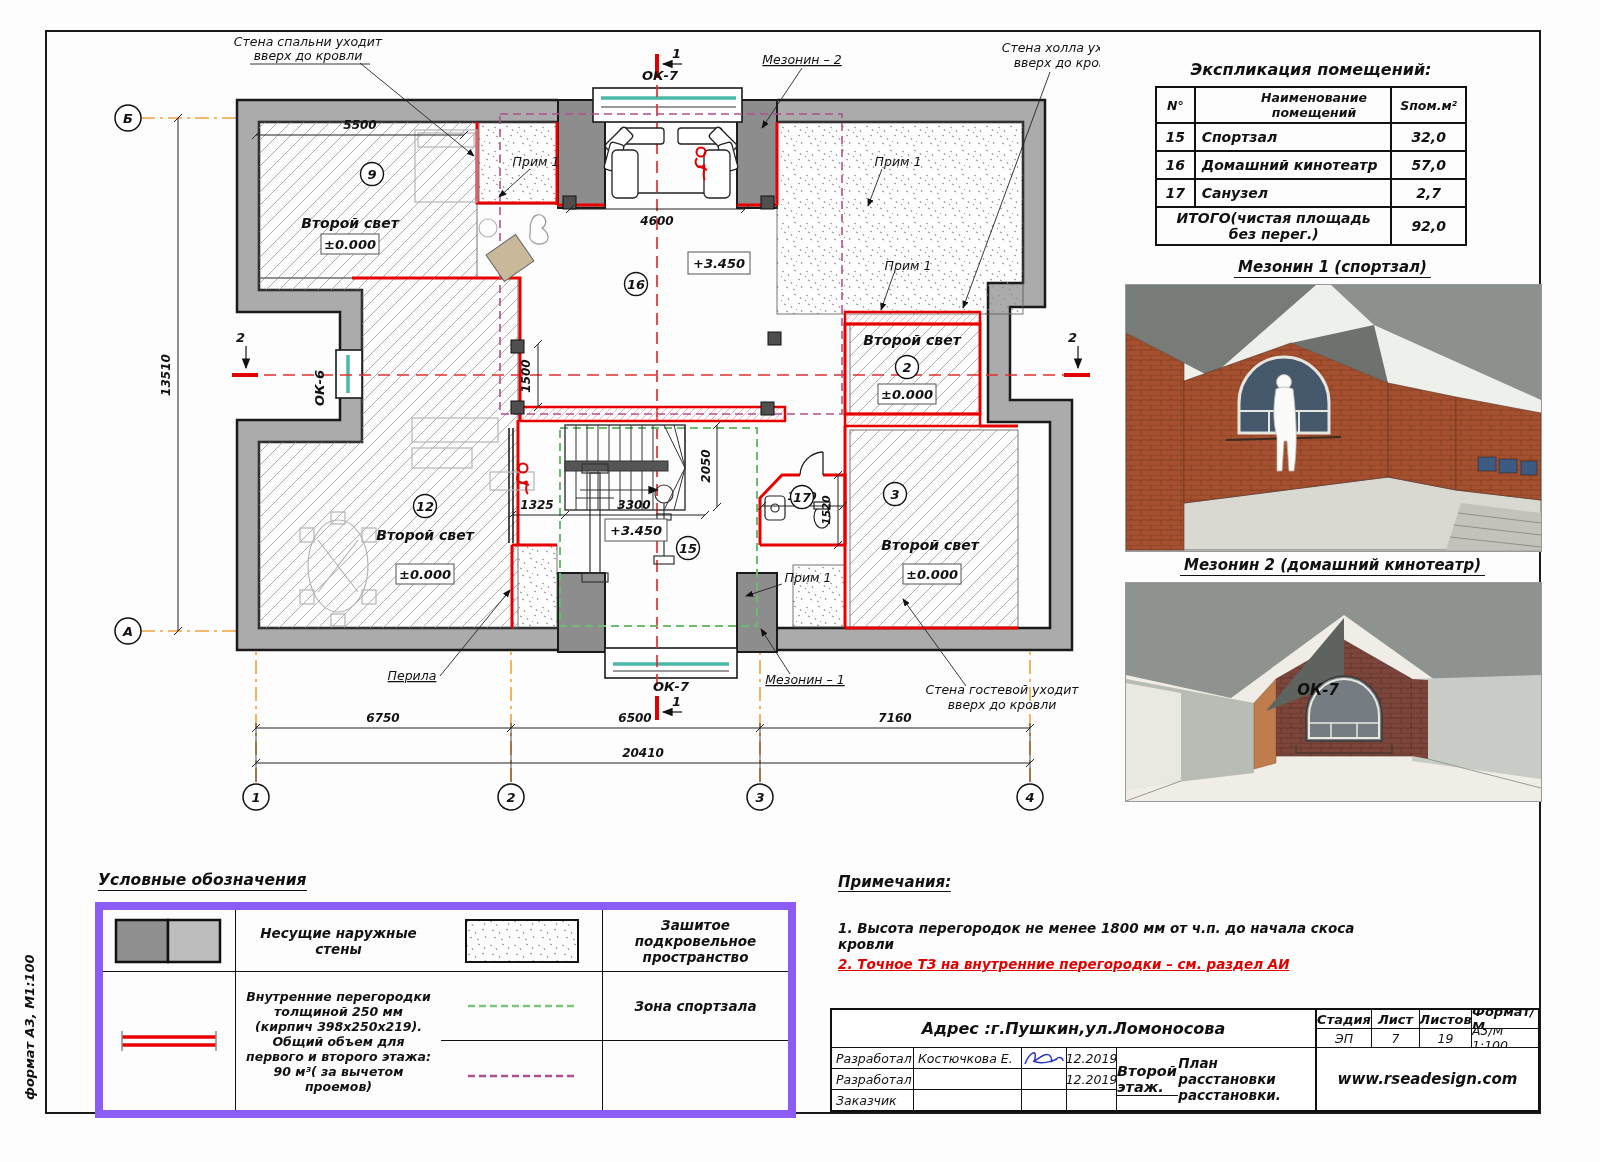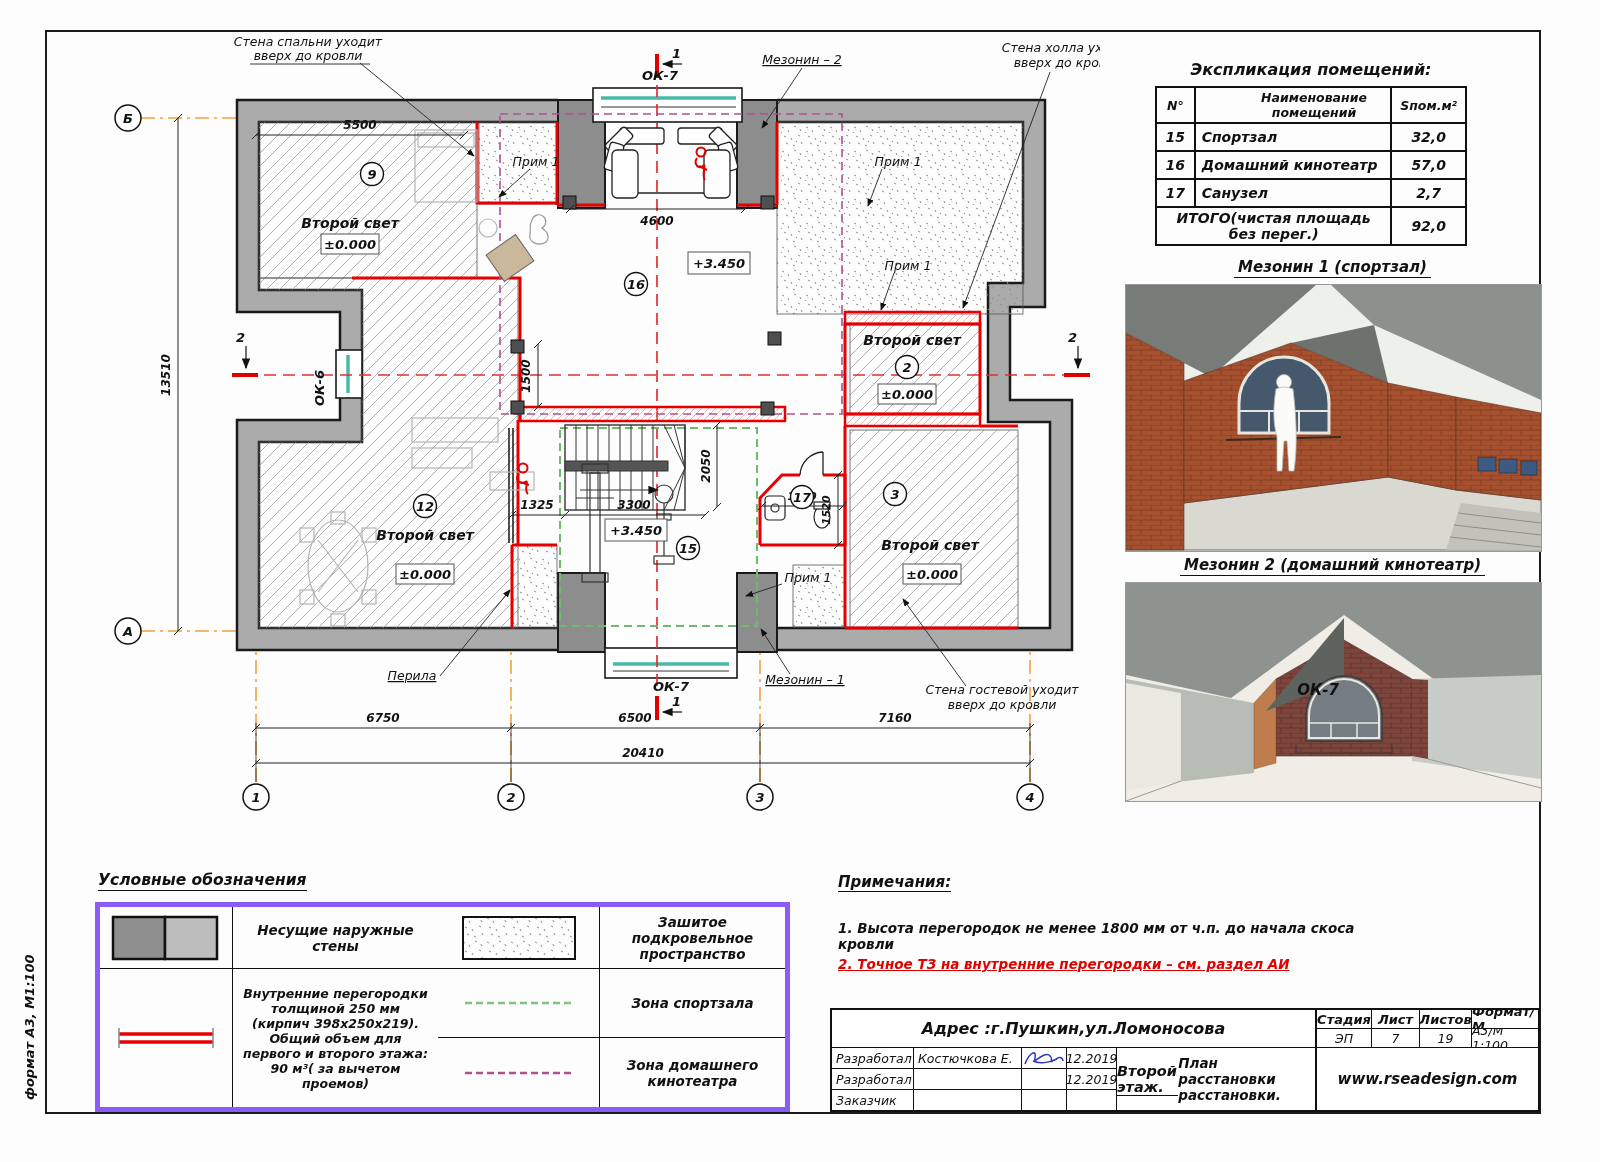--- a/index.html
+++ b/index.html
@@ -23,21 +23,21 @@
            padding:2px 6px;height:22px;}
   .expl .hd{font:italic bold 12.5px "DejaVu Sans",sans-serif;text-align:center;}
   .num{text-align:center;}
   
   .rtitle{font:italic bold 15px "DejaVu Sans",sans-serif;text-align:center;}
   .rtitle span{border-bottom:1.5px solid #111;padding:0 4px 1px;}
   .rbox{border:1px solid #999;}
   
   .leg-title{font:italic bold 15.5px "DejaVu Sans",sans-serif;border-bottom:1.5px solid #111;
              display:inline-block;padding-bottom:1px;}
-  .leg{display:flex;border:5px solid #8b5cf6;width:685px;}
+  .leg{display:flex;border:8px solid #8b5cf6;width:685px;}
   .lhalf{display:grid;grid-template-columns:133px 205px;grid-template-rows:62px 138px;}
   .rhalf{display:grid;grid-template-columns:162px 185px;grid-template-rows:62px 69px 69px;}
   .lc{border-right:1.5px solid #111;border-bottom:1.5px solid #111;display:flex;
       align-items:center;justify-content:center;font:italic bold 13.5px "DejaVu Sans",sans-serif;
       text-align:center;padding:4px 8px;box-sizing:border-box;}
   .lc.nb{border-bottom:none;}
   .lc.nr{border-right:none;}
   
   .notes-title{font:italic bold 15px "DejaVu Sans",sans-serif;border-bottom:1.5px solid #111;
                display:inline-block;}
@@ -513,21 +513,20 @@
         <svg width="116" height="12" viewBox="0 0 116 12">
           <line x1="4" y1="6" x2="112" y2="6" stroke="#7cc47c" stroke-width="2.5" stroke-dasharray="7,4"></line>
         </svg>
       </div>
       <div class="lc nr">Зона спортзала</div>
       <div class="lc nb">
         <svg width="116" height="12" viewBox="0 0 116 12">
           <line x1="4" y1="6" x2="112" y2="6" stroke="#b05090" stroke-width="2.5" stroke-dasharray="7,4"></line>
         </svg>
       </div>
-      <div class="lc nb nr">Зона домашнего кинотеатра</div>
     </div>
   </div>
 
   <div class="abs" style="left:838px;top:872px;width:560px;">
     <span class="notes-title">Примечания:</span>
     <div class="note" style="margin-top:28px;">1. Высота перегородок не менее 1800 мм от ч.п. до начала скоса кровли</div>
     <div class="note red" style="margin-top:4px;">2. Точное ТЗ на внутренние перегородки – см. раздел АИ</div>
   </div>
 
   <div class="abs tblock" style="left:830px;top:1008px;">

